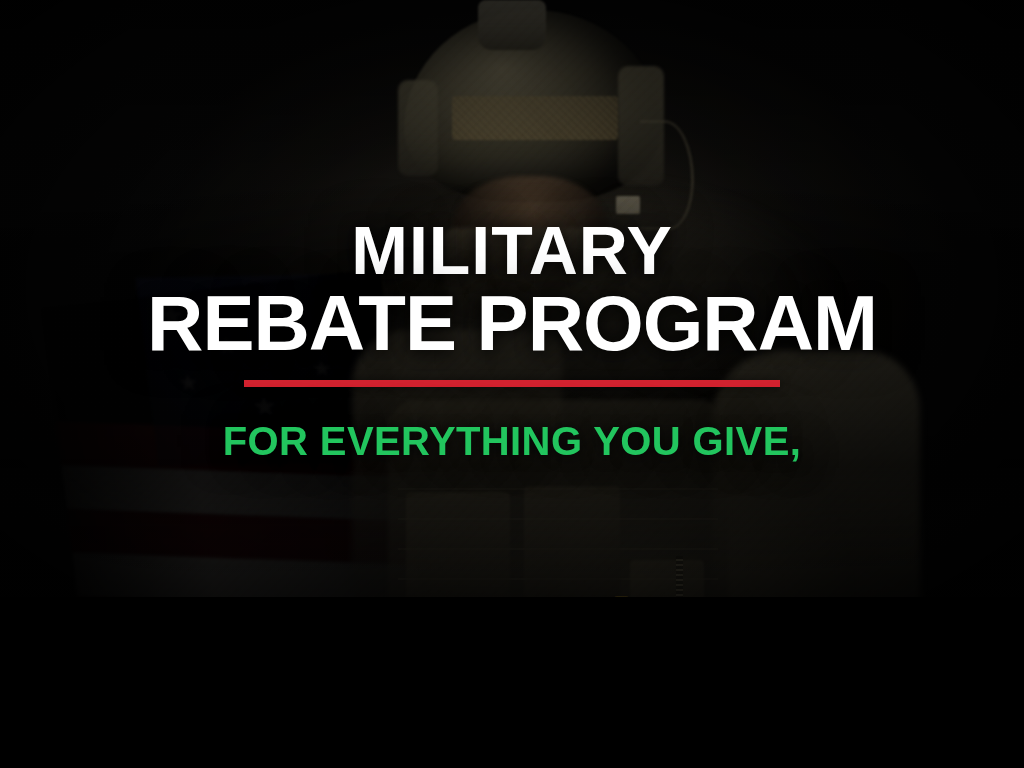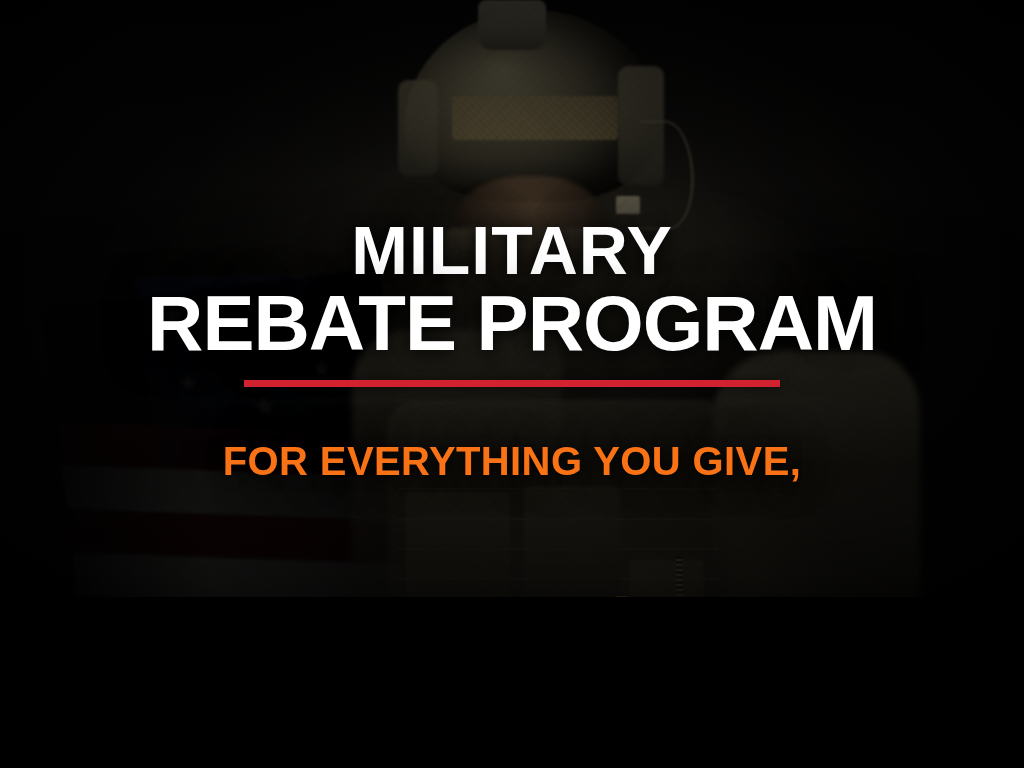--- a/index.html
+++ b/index.html
@@ -212,23 +212,23 @@
   .headline .l2 { display:block; font-size:78px; letter-spacing:-1px; margin-top:2px; }
 
   .divider {
     width:536px; height:7px;
     margin-top:18px;
     background:#D2222F;
     box-shadow:0 0 10px rgba(0,0,0,0.5);
   }
 
   .subhead {
-    margin-top:52px;
+    margin-top:32px;
     text-align:center;
-    color:#f97316;
+    color:#22c55e;
     font-weight:bold;
     font-size:40px;
     line-height:1.14;
     letter-spacing:0.4px;
     text-transform:uppercase;
     text-shadow:0 2px 14px rgba(0,0,0,0.85), 0 0 40px rgba(0,0,0,0.55);
   }
   .subhead .s1 { display:block; }
   .subhead .s2 { display:block; font-size:42px; }
 </style>

